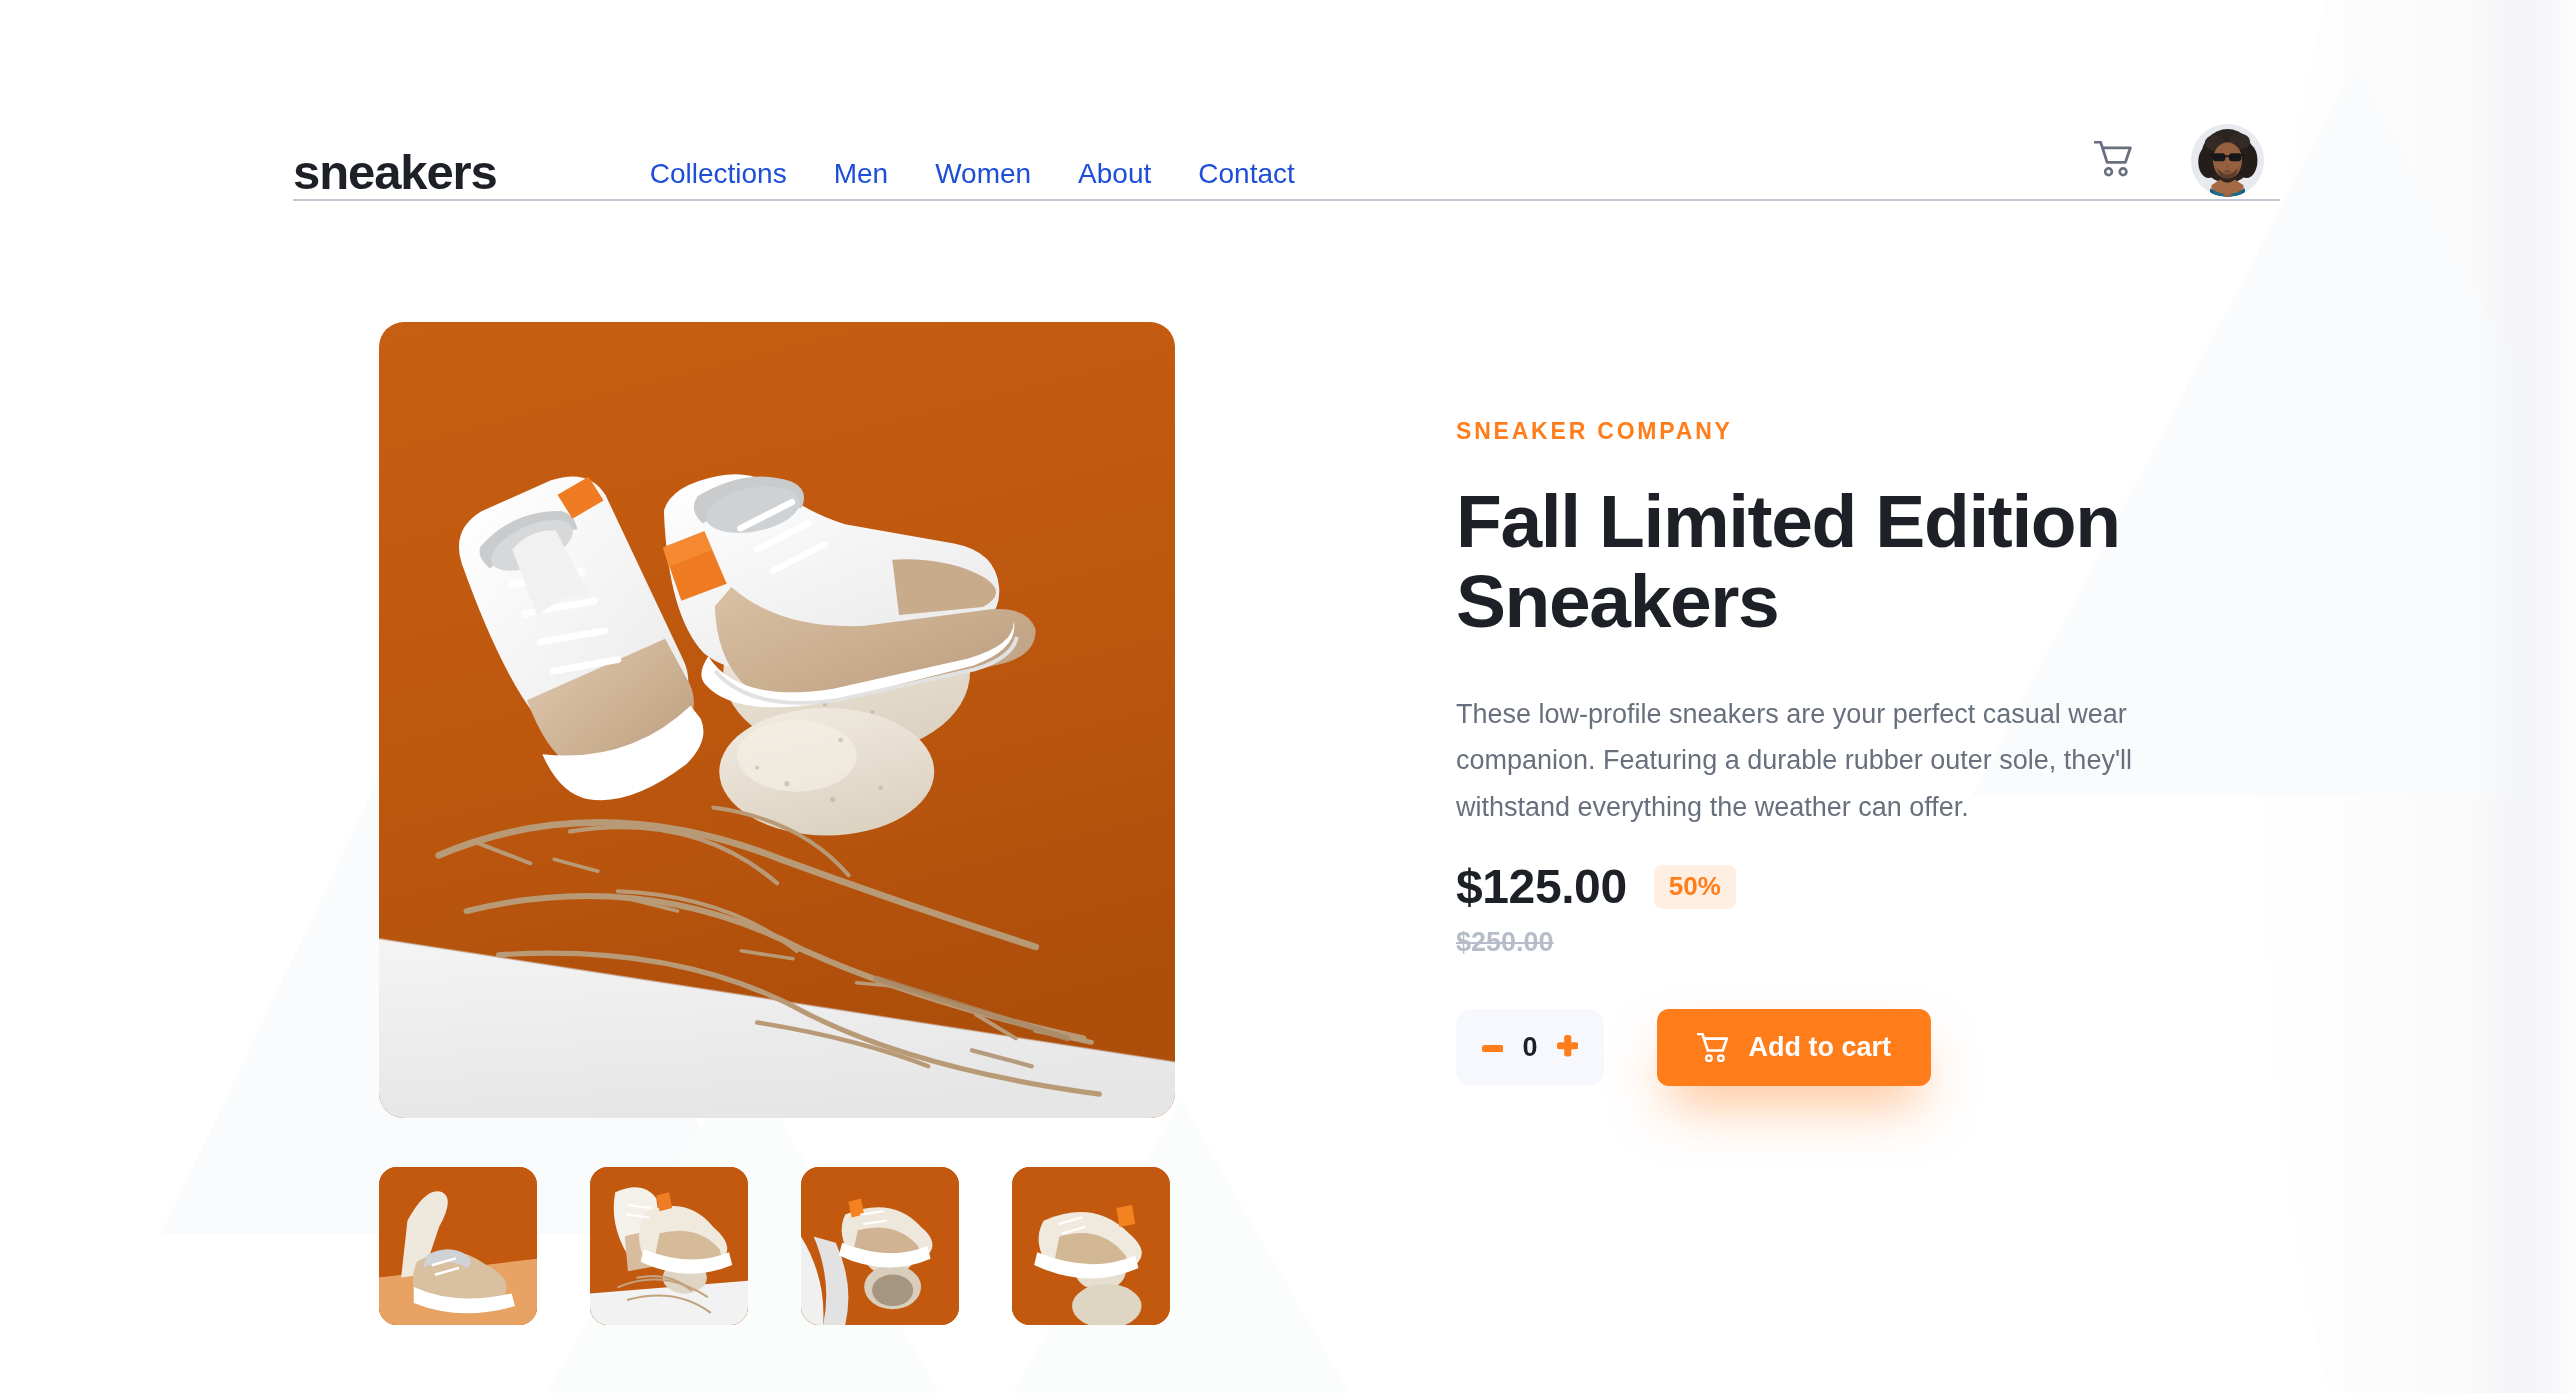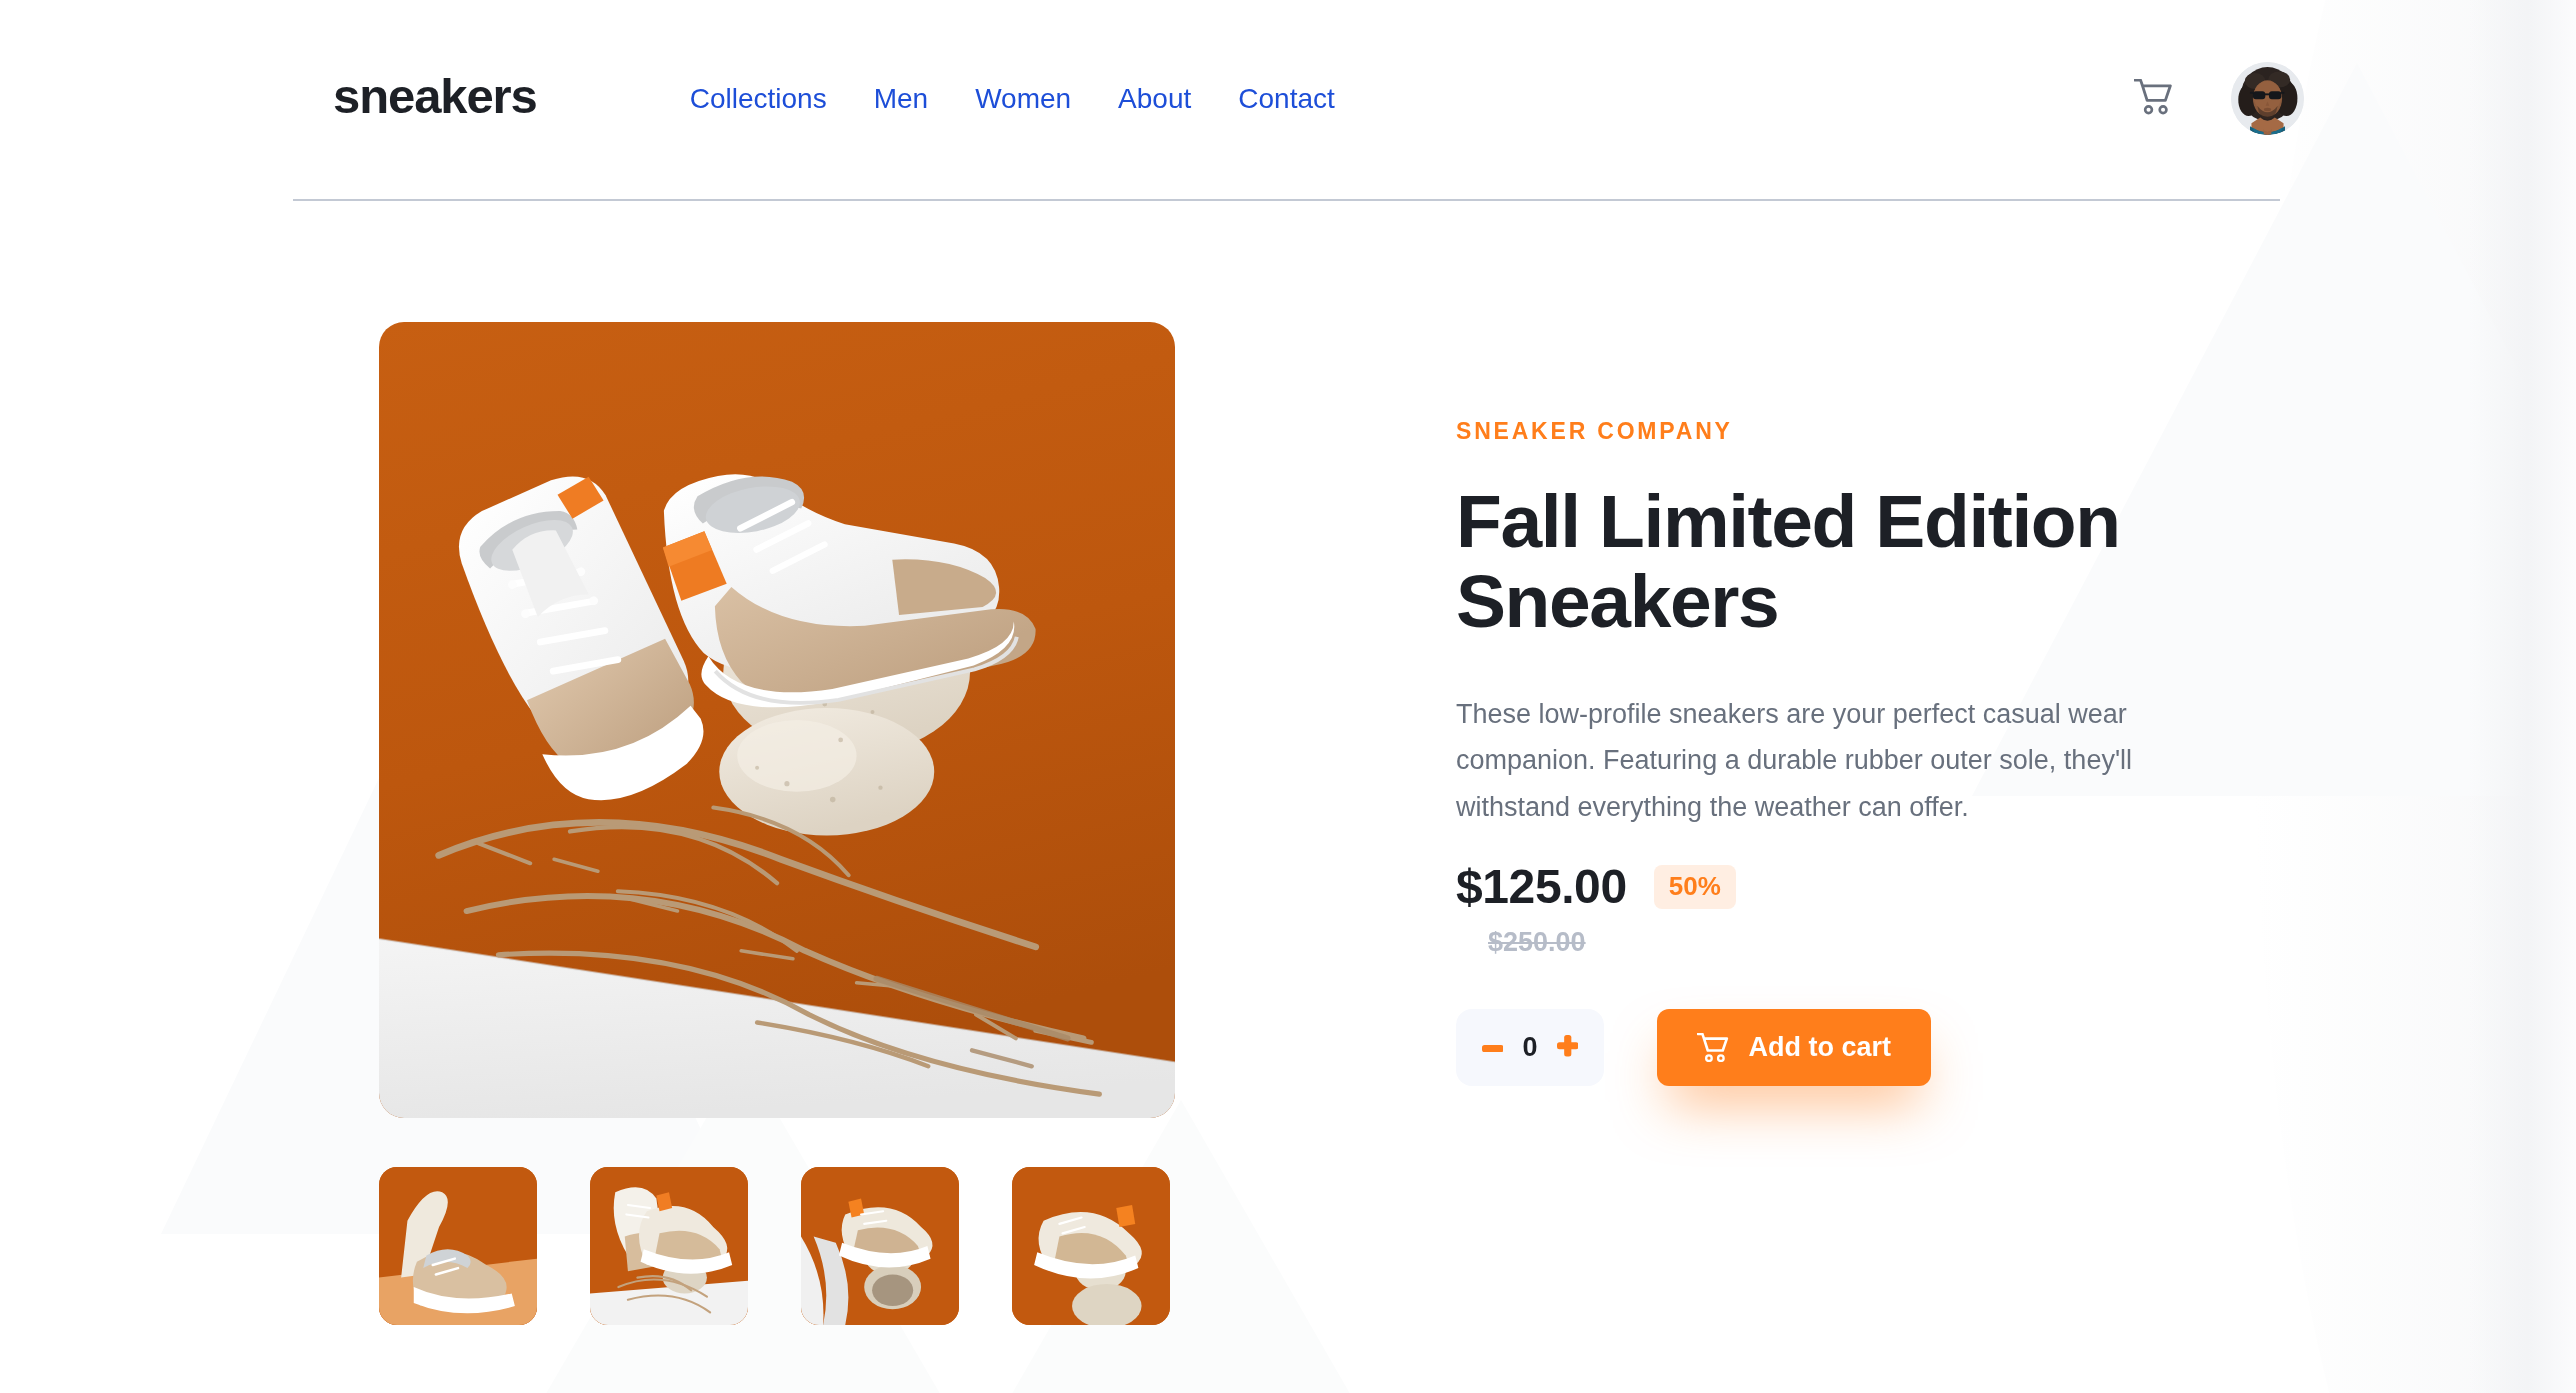--- a/index.html
+++ b/index.html
@@ -73,22 +73,21 @@
   }
 
   
   .header {
     position: absolute;
     left: 293px;
     top: 0;
     width: 1987px;
     height: 197px;
     display: flex;
-    align-items: center;
-    margin-left: 40px;
+    align-items: flex-end;
   }
   .logo {
     font-size: 49px;
     font-weight: 700;
     letter-spacing: -1.1px;
     color: #1d2026;
     line-height: 1;
     margin-top: -3.6px;
   }
   .nav {
@@ -232,21 +231,20 @@
     padding: 7.2px 15px;
     border-radius: 8px;
     line-height: 1.15;
   }
   .price-old {
     margin-top: 12.5px;
     font-size: 27px;
     font-weight: 700;
     color: #b6bcc8;
     text-decoration: line-through;
-    margin-left: 32px;
   }
 
   
   .actions {
     margin-top: 51px;
     display: flex;
     align-items: center;
     gap: 53px;
   }
   .stepper {

